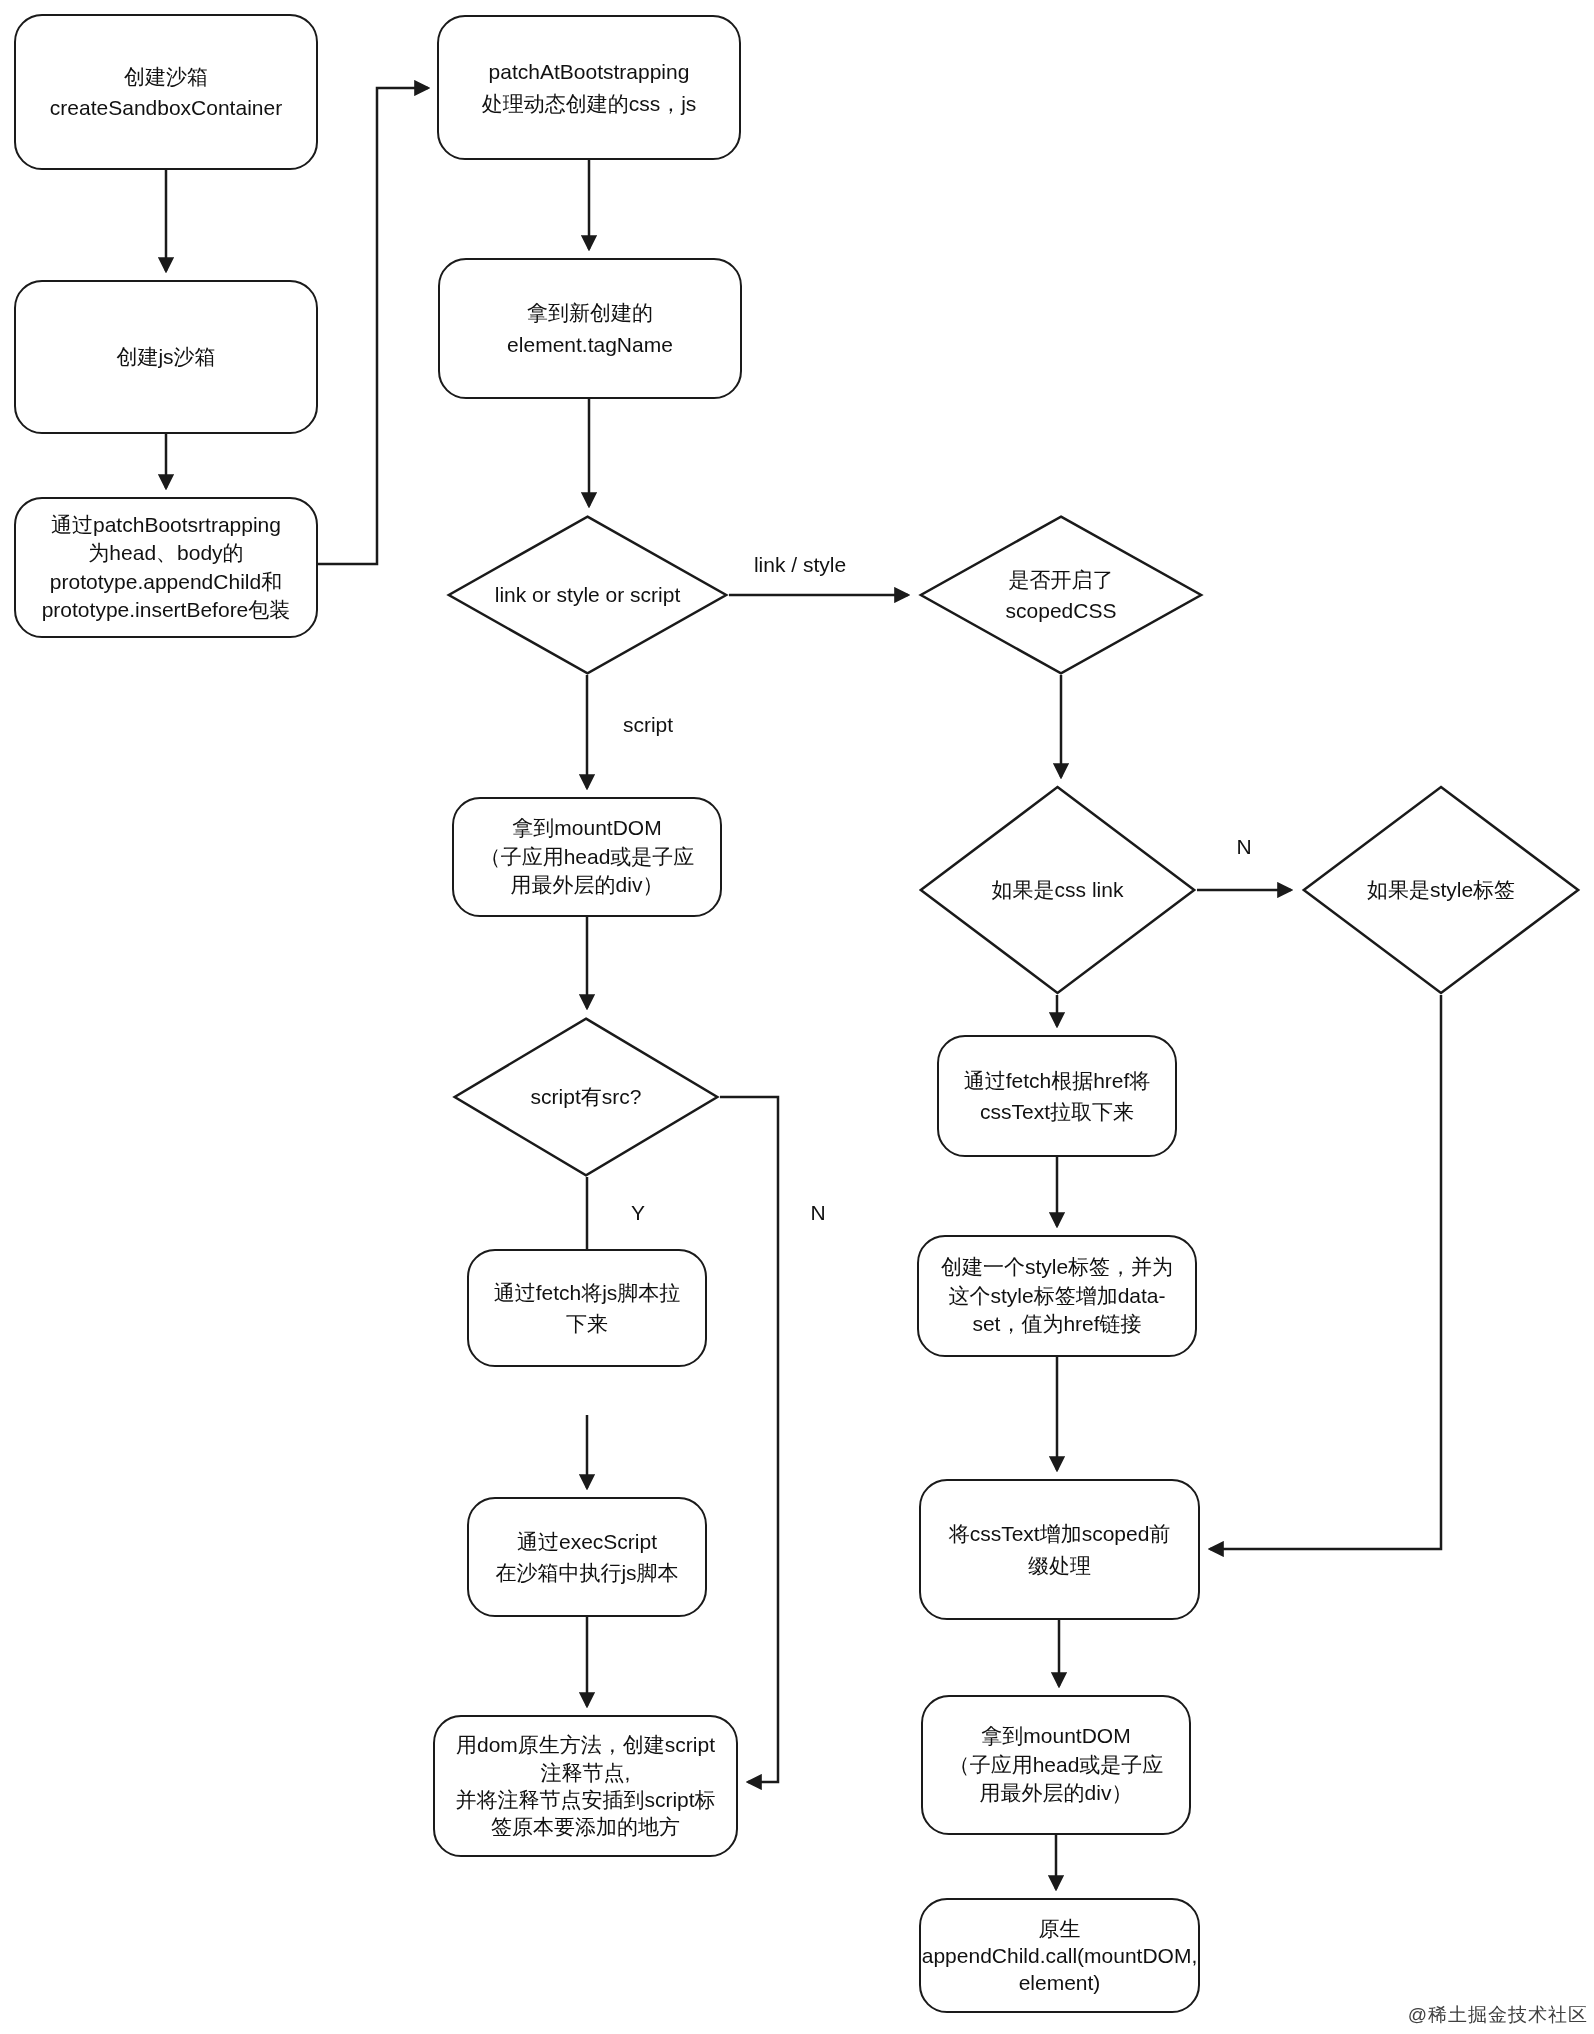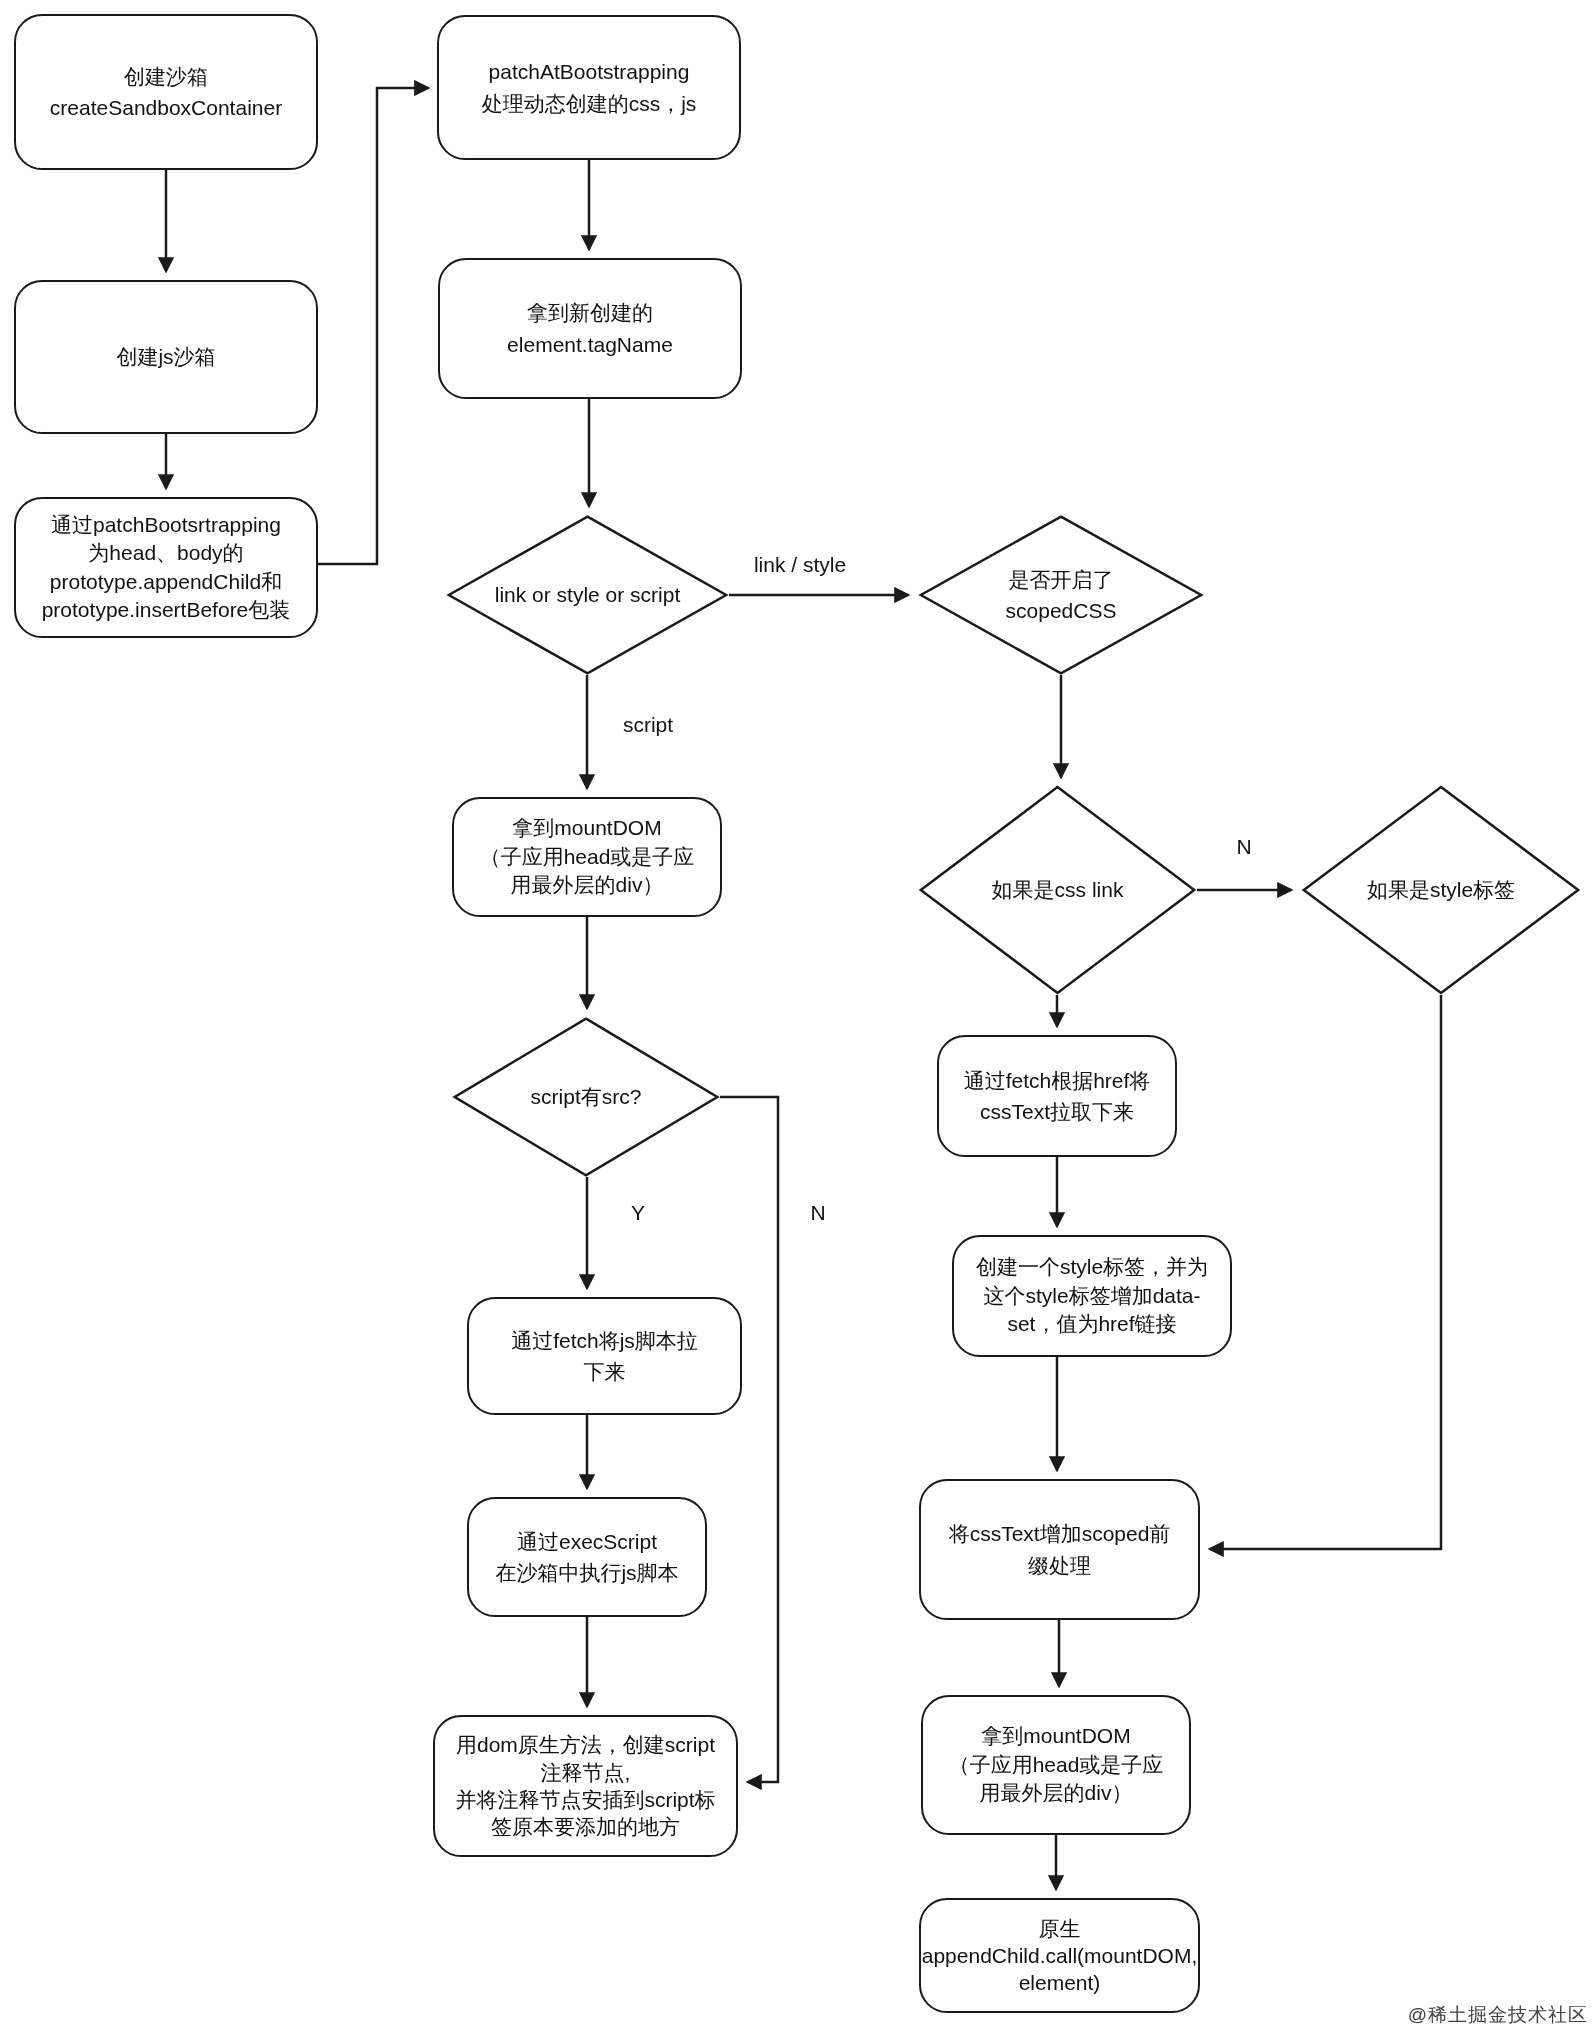--- a/index.html
+++ b/index.html
@@ -124,21 +124,21 @@
 用最外层的div）</div>
   </div>
 
   <div class="node diamond" style="left:452px;top:1017px;width:268px;height:160px">
     <svg class="dshape" viewBox="0 0 100 100" preserveAspectRatio="none">
         <polygon points="50,1 99,50 50,99 1,50"></polygon>
       </svg>
     <div class="nlabel">script有src?</div>
   </div>
 
-  <div class="node process" style="left:467px;top:1297px;width:275px;height:118px">
+  <div class="node process" style="left:467px;top:1249px;width:240px;height:118px">
     <div class="nlabel">通过fetch将js脚本拉
 下来</div>
   </div>
   <div class="node process" style="left:467px;top:1497px;width:240px;height:120px">
     <div class="nlabel">通过execScript
 在沙箱中执行js脚本</div>
   </div>
   <div class="node process" style="left:433px;top:1715px;width:305px;height:142px">
     <div class="nlabel" style="line-height:1.3;padding:0 2px">用dom原生方法，创建script
 注释节点,
@@ -157,21 +157,21 @@
     <svg class="dshape" viewBox="0 0 100 100" preserveAspectRatio="none">
         <polygon points="50,1 99,50 50,99 1,50"></polygon>
       </svg>
     <div class="nlabel">如果是style标签</div>
   </div>
 
   <div class="node process" style="left:937px;top:1035px;width:240px;height:122px">
     <div class="nlabel">通过fetch根据href将
 cssText拉取下来</div>
   </div>
-  <div class="node process" style="left:952px;top:1235px;width:280px;height:122px">
+  <div class="node process" style="left:917px;top:1235px;width:280px;height:122px">
     <div class="nlabel" style="line-height:1.35">创建一个style标签，并为
 这个style标签增加data-
 set，值为href链接</div>
   </div>
   <div class="node process" style="left:919px;top:1479px;width:281px;height:141px">
     <div class="nlabel">将cssText增加scoped前
 缀处理</div>
   </div>
   <div class="node process" style="left:921px;top:1695px;width:270px;height:140px">
     <div class="nlabel" style="line-height:1.35">拿到mountDOM

